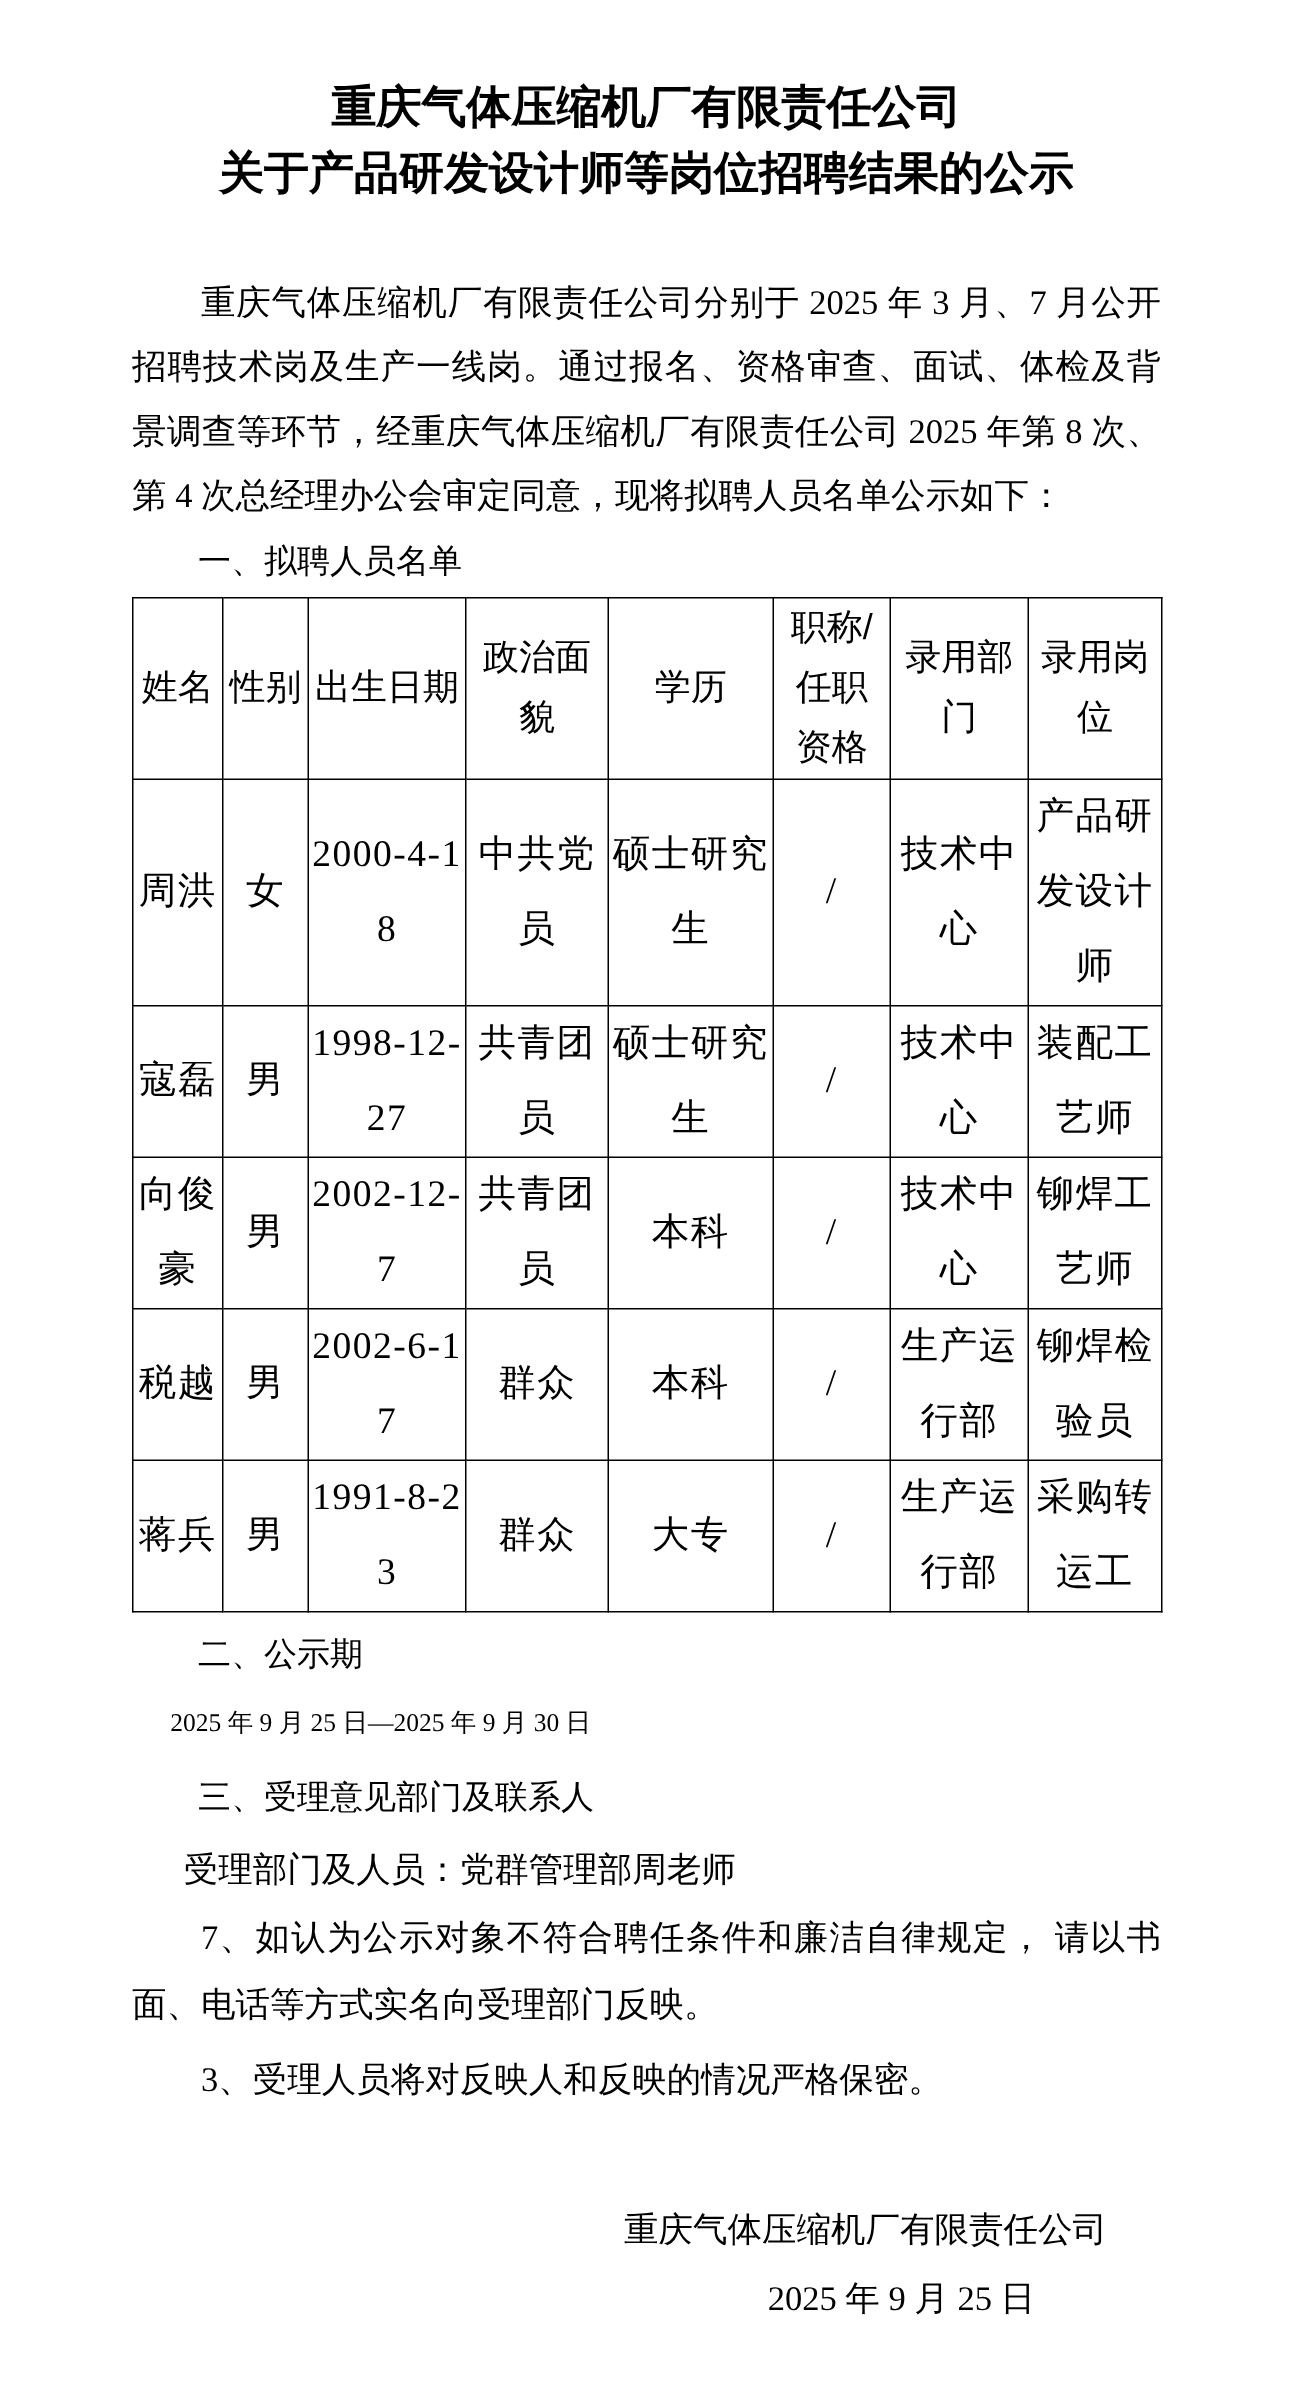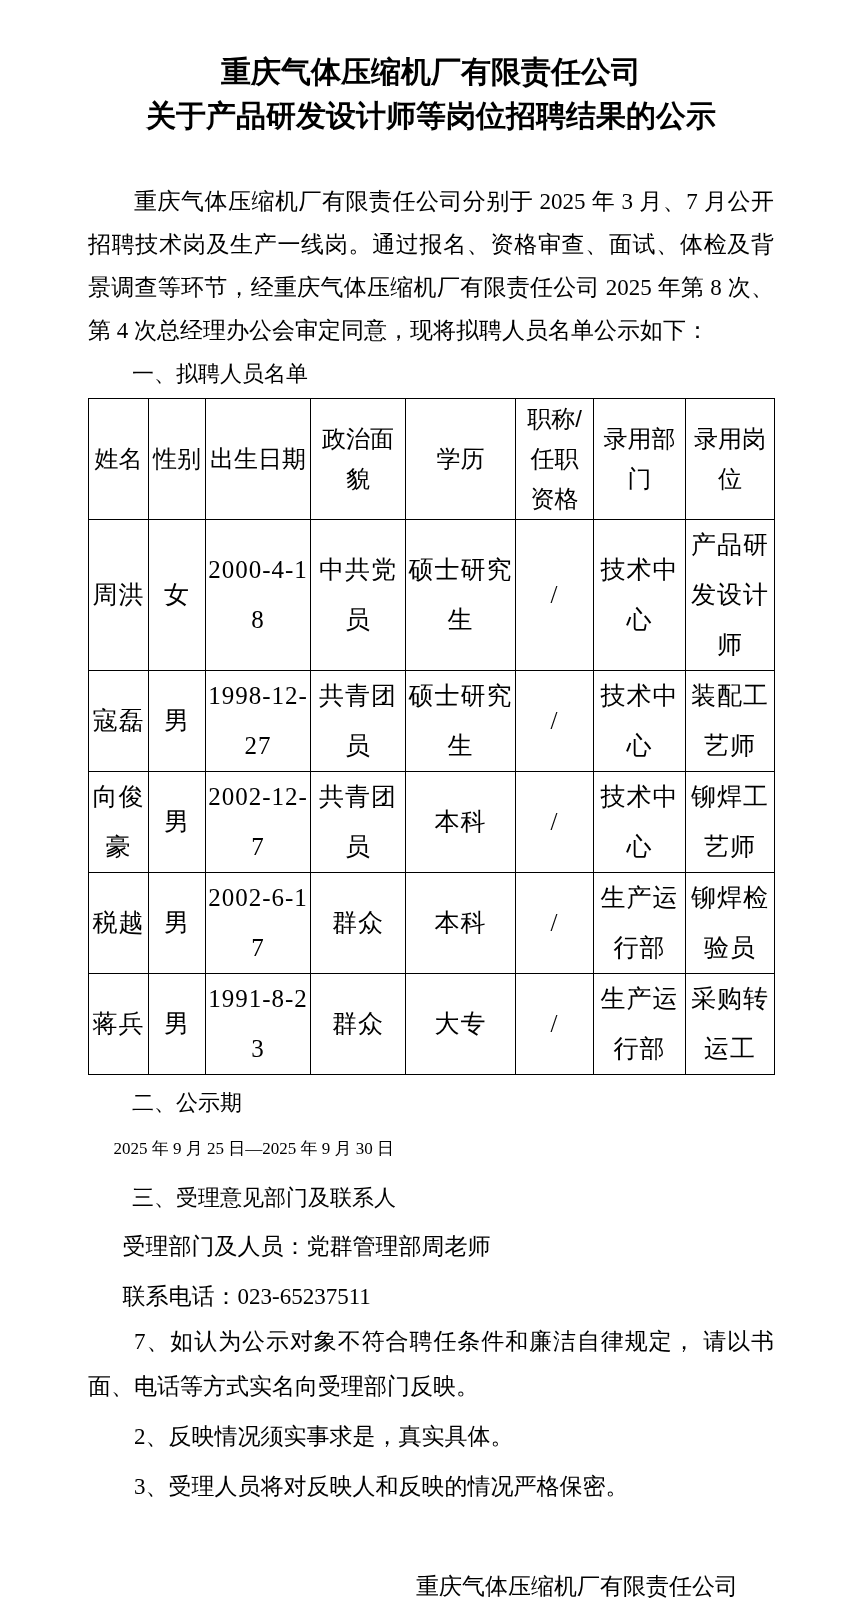--- a/index.html
+++ b/index.html
@@ -194,24 +194,22 @@
         <td>采购转运工</td>
       </tr>
     </tbody>
   </table>
 
   <h2 class="sec-heading">二、公示期</h2>
   <p class="plain-line">2025 年 9 月 25 日—2025 年 9 月 30 日</p>
 
   <h2 class="sec-heading">三、受理意见部门及联系人</h2>
   <p class="contact-line">受理部门及人员：党群管理部周老师</p>
-  <p class="contact-line">联系电话：023-65237511</p>
 
   <p class="req-item">7、如认为公示对象不符合聘任条件和廉洁自律规定， 请以书面、电话等方式实名向受理部门反映。</p>
-  <p class="req-item">2、反映情况须实事求是，真实具体。</p>
   <p class="req-item">3、受理人员将对反映人和反映的情况严格保密。</p>
 
   <div class="footer">
     <div class="footer-company">重庆气体压缩机厂有限责任公司</div>
     <div class="footer-date">2025 年 9 月 25 日</div>
   </div>
 
 </div>
 
 </body></html>

